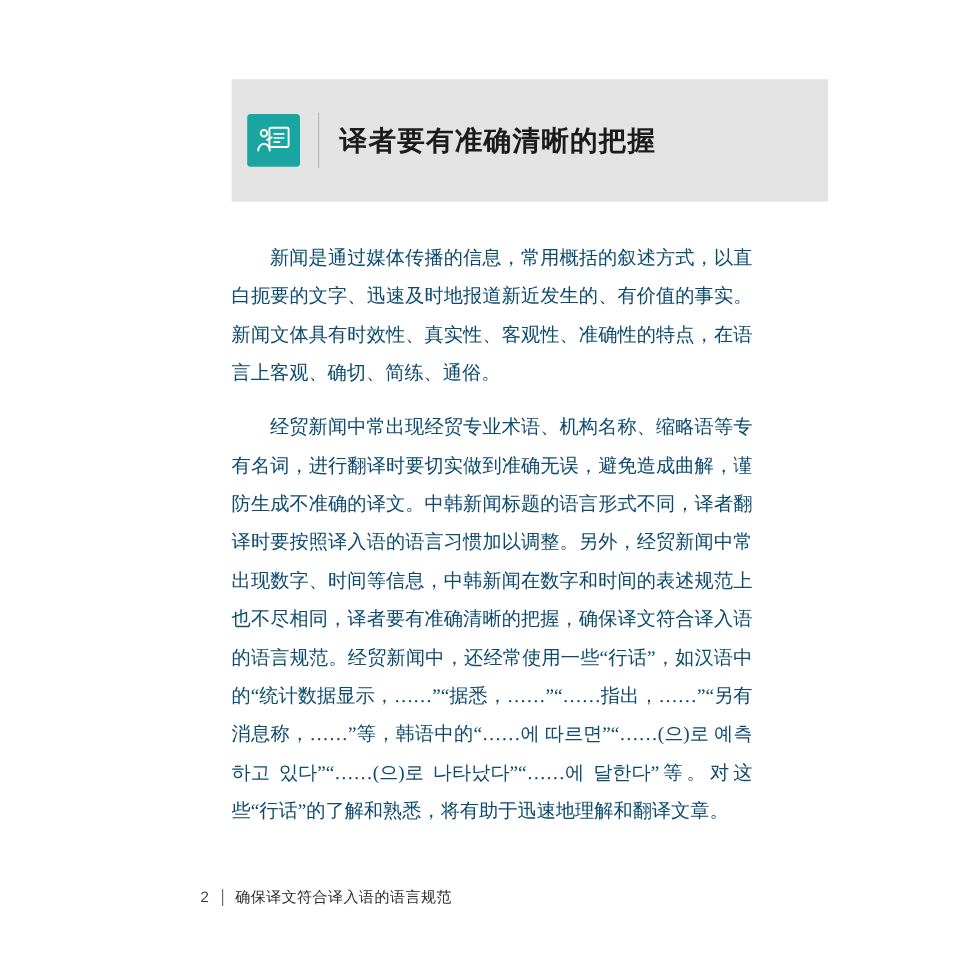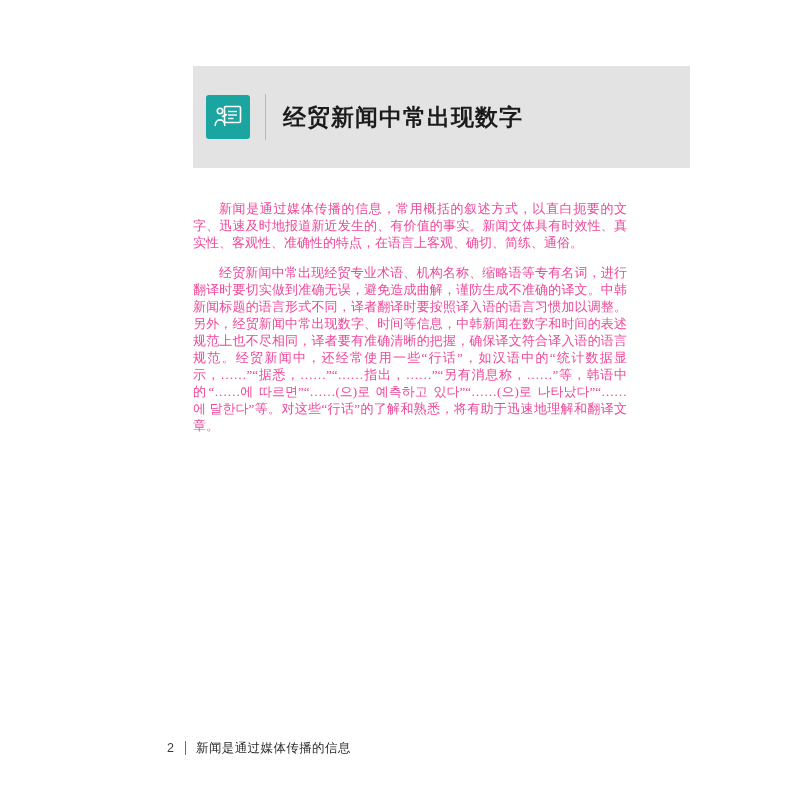--- a/index.html
+++ b/index.html
@@ -65,26 +65,26 @@
 
   
   .content {
     position: absolute;
     left: 193px;
     top: 200px;
     width: 434px;
   }
   .para {
     margin: 0 0 13px 0;
-    font-size: 13px;
-    line-height: 17px;
+    font-size: 16px;
+    line-height: 32px;
     text-align: justify;
     text-justify: inter-ideograph;
     text-indent: 2em;
-    color: #ec4899;
+    color: #0c4a6e;
   }
 
   
   .footer {
     position: absolute;
     left: 167px;
     top: 738px;
     display: flex;
     align-items: center;
     height: 20px;
@@ -121,27 +121,27 @@
         <rect x="11.5" y="3.5" width="16" height="16" rx="1.2" stroke="#ffffff" stroke-width="1.6"></rect>
         <line x1="15" y1="8.5" x2="24" y2="8.5" stroke="#ffffff" stroke-width="1.4"></line>
         <line x1="15" y1="12" x2="24" y2="12" stroke="#ffffff" stroke-width="1.4"></line>
         <line x1="15" y1="15.5" x2="20.5" y2="15.5" stroke="#ffffff" stroke-width="1.4"></line>
         <circle cx="7" cy="8" r="2.7" stroke="#ffffff" stroke-width="1.6"></circle>
         <path d="M2.2 22.5c0-3.2 2.1-5.6 4.8-5.6 2.7 0 4.8 2.4 4.8 5.6" stroke="#ffffff" stroke-width="1.6" stroke-linecap="round"></path>
         <line x1="9.5" y1="13.5" x2="13.5" y2="11.5" stroke="#ffffff" stroke-width="1.6" stroke-linecap="round"></line>
       </svg>
     </div>
     <div class="header-divider"></div>
-    <div class="header-title">经贸新闻中常出现数字</div>
+    <div class="header-title">译者要有准确清晰的把握</div>
   </div>
 
   <div class="content">
     <p class="para">新闻是通过媒体传播的信息，常用概括的叙述方式，以直白扼要的文字、迅速及时地报道新近发生的、有价值的事实。新闻文体具有时效性、真实性、客观性、准确性的特点，在语言上客观、确切、简练、通俗。</p>
     <p class="para">经贸新闻中常出现经贸专业术语、机构名称、缩略语等专有名词，进行翻译时要切实做到准确无误，避免造成曲解，谨防生成不准确的译文。中韩新闻标题的语言形式不同，译者翻译时要按照译入语的语言习惯加以调整。另外，经贸新闻中常出现数字、时间等信息，中韩新闻在数字和时间的表述规范上也不尽相同，译者要有准确清晰的把握，确保译文符合译入语的语言规范。经贸新闻中，还经常使用一些“行话”，如汉语中的“统计数据显示，……”“据悉，……”“……指出，……”“另有消息称，……”等，韩语中的“……에 따르면”“……(으)로 예측하고 있다”“……(으)로 나타났다”“……에 달한다”等。对这些“行话”的了解和熟悉，将有助于迅速地理解和翻译文章。</p>
   </div>
 
   <div class="footer">
     <div class="footer-page">2</div>
     <div class="footer-rule"></div>
-    <div class="footer-title">新闻是通过媒体传播的信息</div>
+    <div class="footer-title">确保译文符合译入语的语言规范</div>
   </div>
 
 </div>
 
 </body></html>

